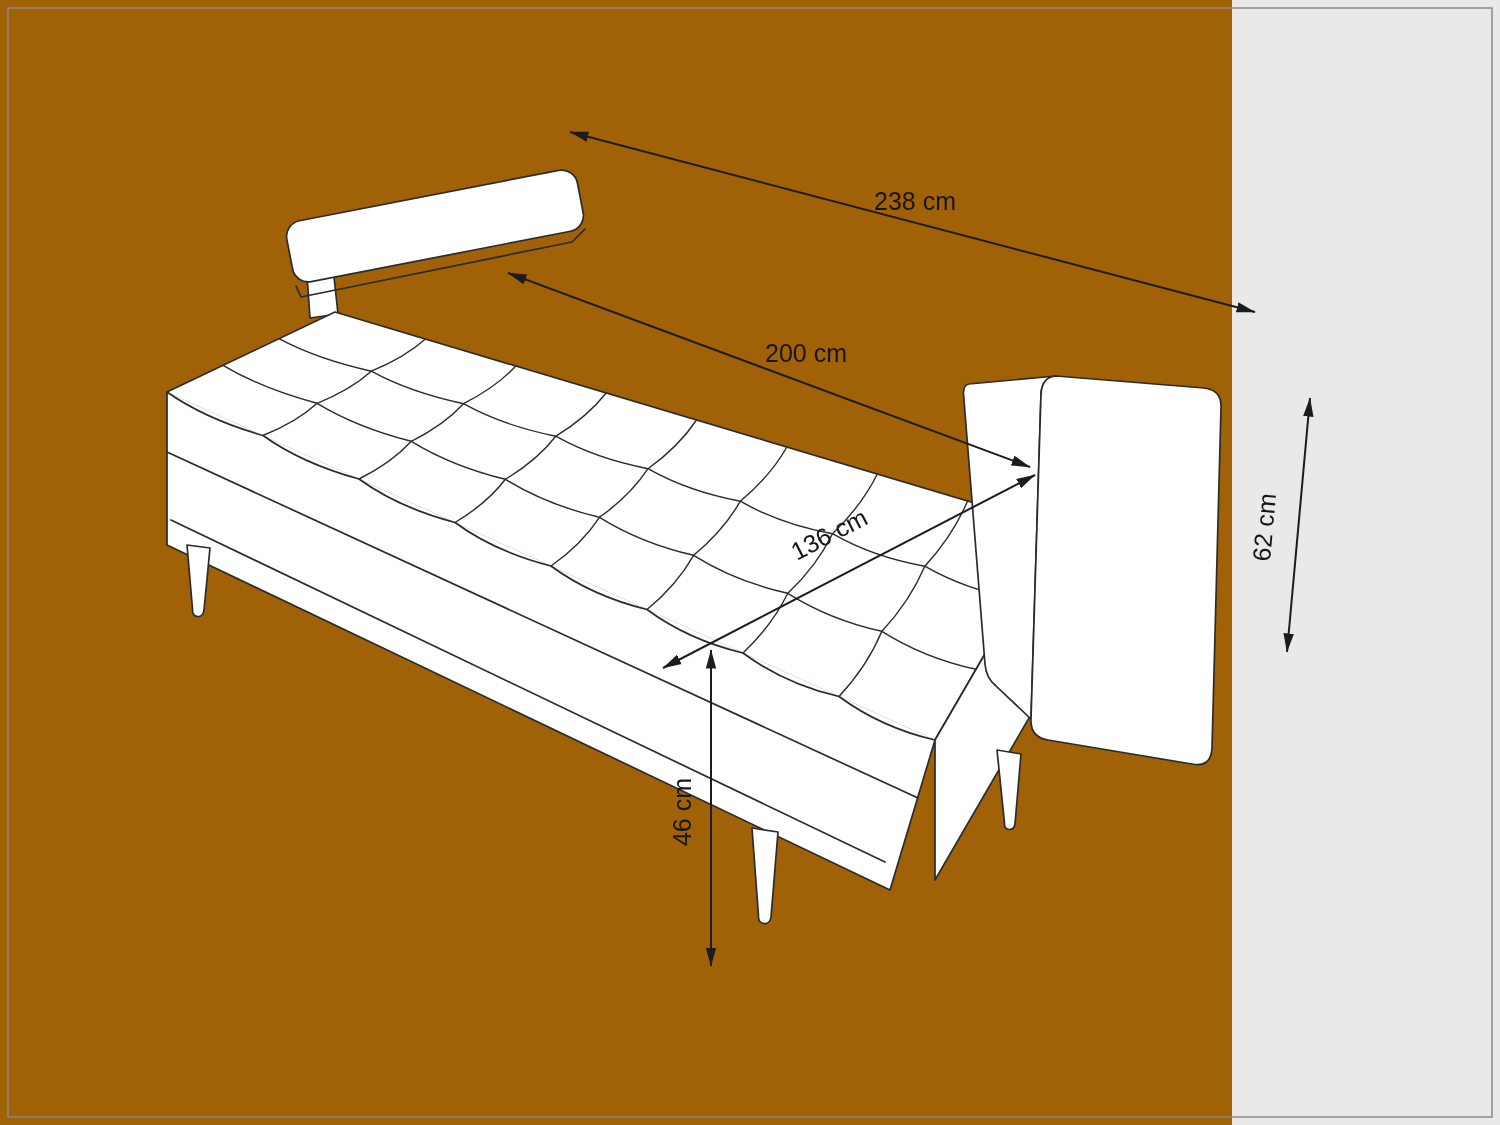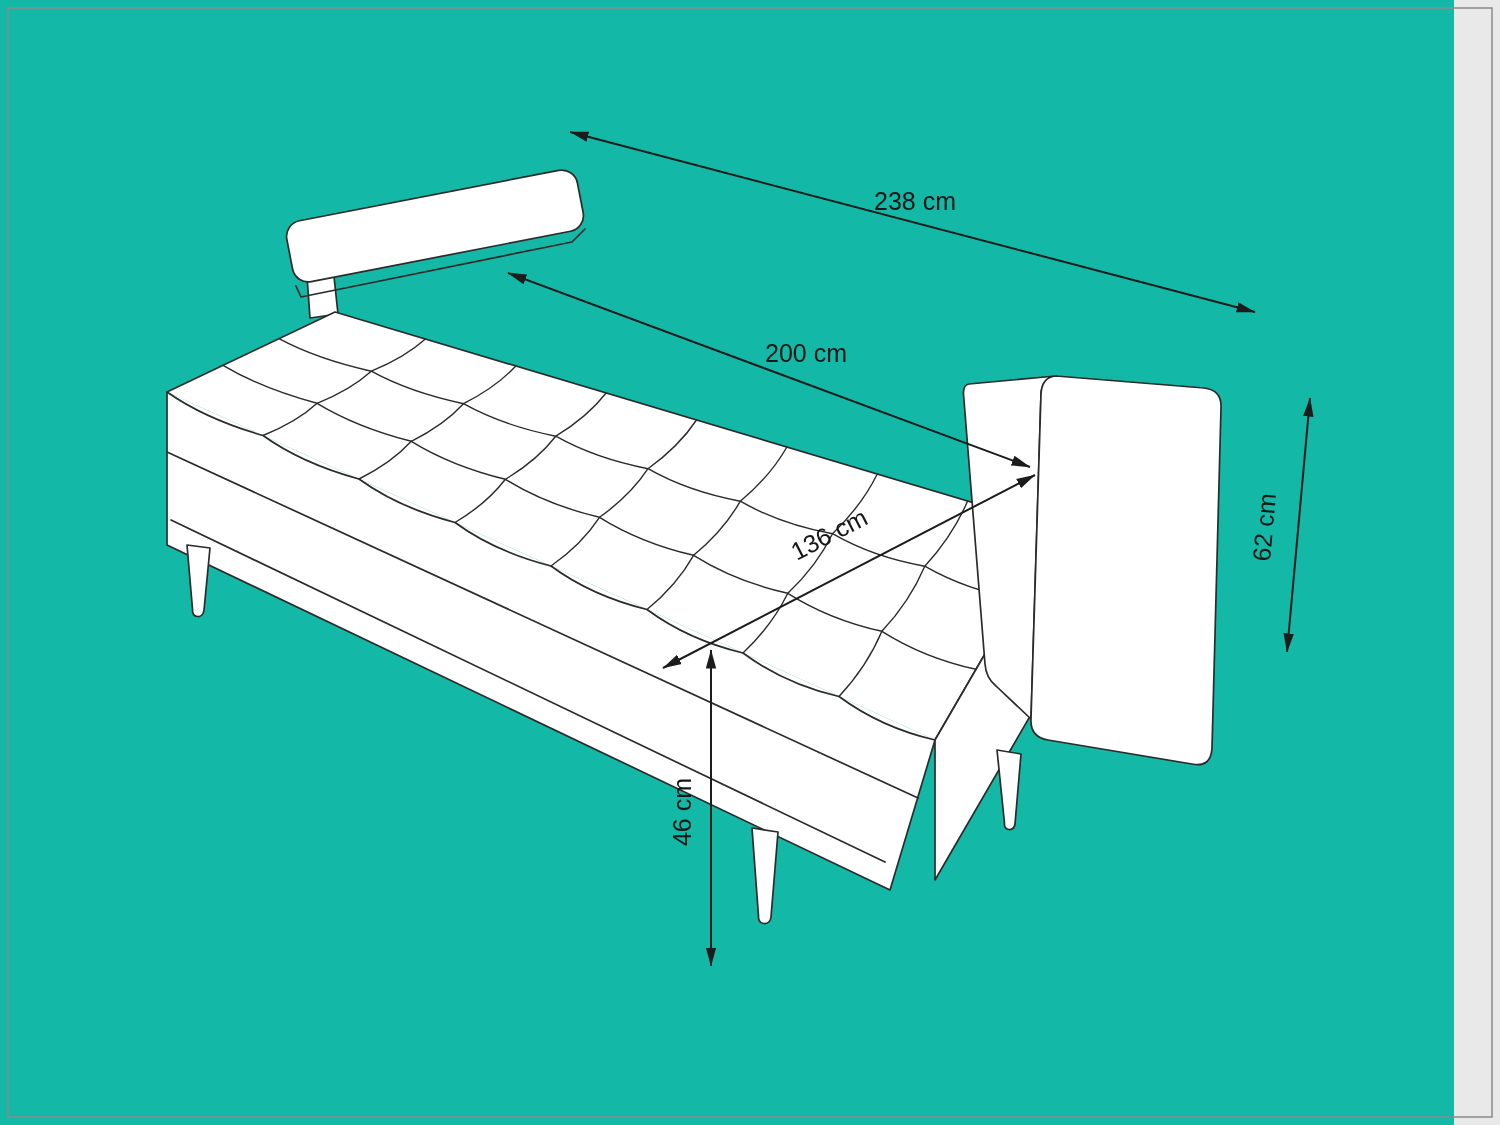--- a/index.html
+++ b/index.html
@@ -1,17 +1,17 @@
 <!DOCTYPE html>
 <html><head>
 <meta charset="utf-8">
 <style>
   html,body{margin:0;padding:0;background:#e9e9e9;}
   .stage{
-    width:1454px;height:1125px;background:#14b8a6;position:relative;
+    width:1232px;height:1125px;background:#a16207;position:relative;
     font-family:"Liberation Sans", sans-serif;
   }
   svg text{
     font-family:"Liberation Sans", sans-serif;
     font-size:25px;
     fill:#161616;
   }
   .sofa-line{stroke:#2b2b2b;fill:none;stroke-linecap:round;stroke-linejoin:round;}
   .face{fill:#ffffff;}
 </style>

